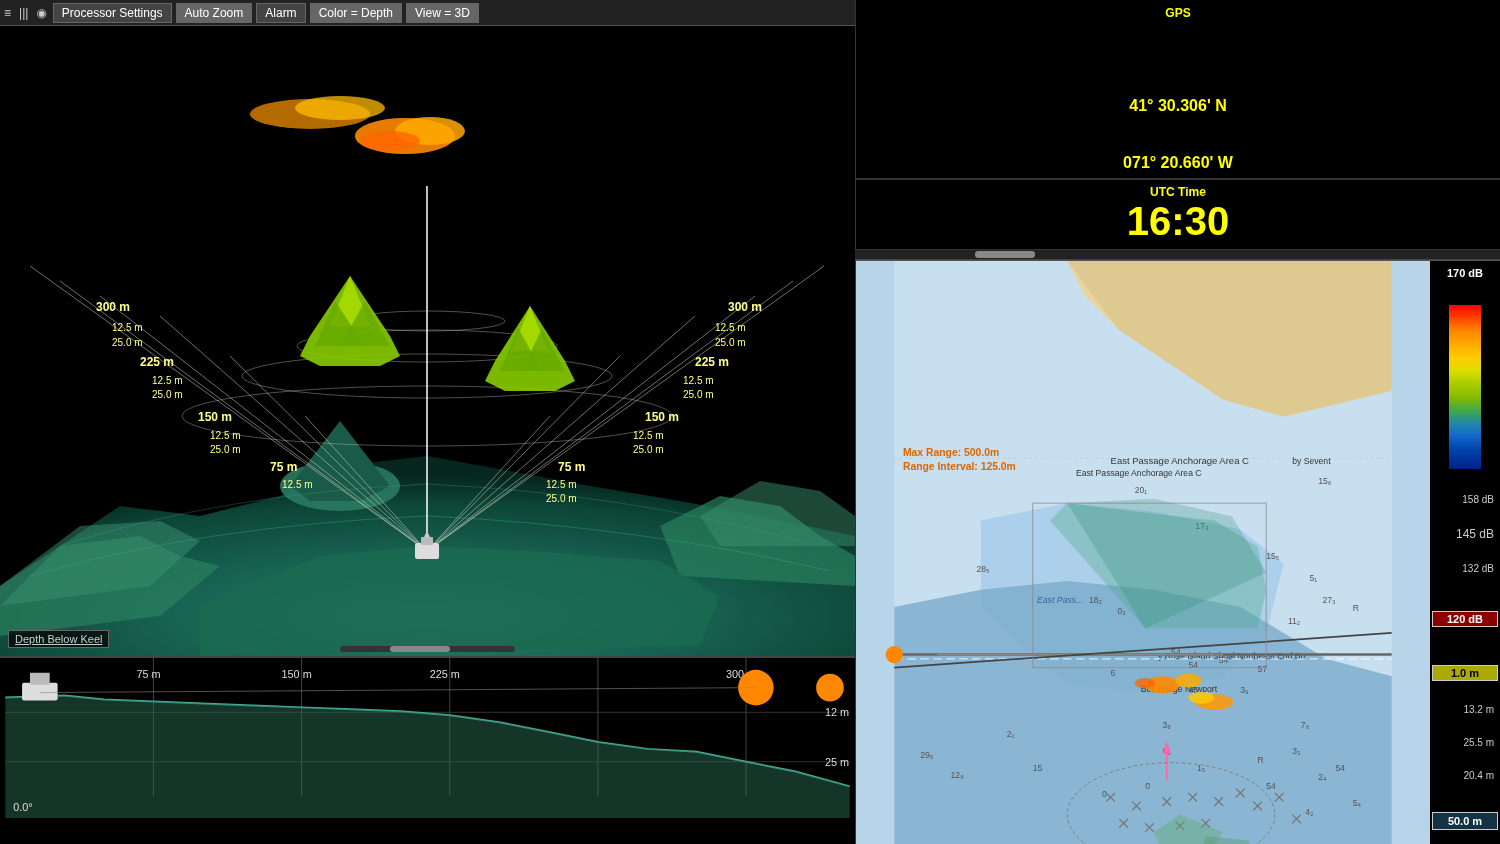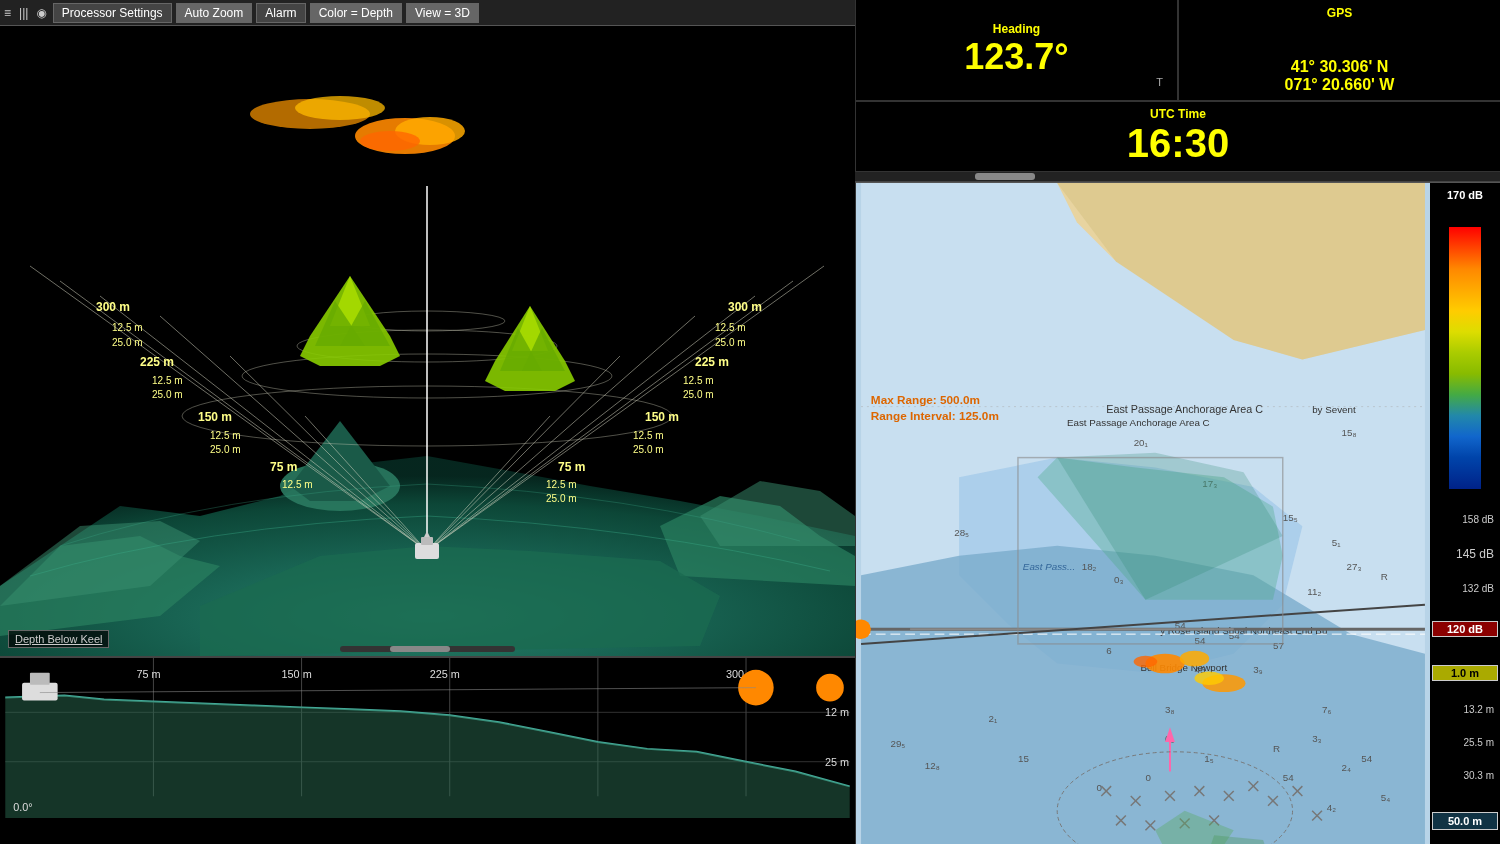--- a/index.html
+++ b/index.html
@@ -356,28 +356,21 @@
 
     <line x1="35" y1="35" x2="760" y2="30" stroke="#888" stroke-width="1" opacity="0.6"></line>
 
     <text x="8" y="155" fill="#ddd" font-size="11">0.0°</text>
   </svg>
 </div>
 
 <div style="position:absolute; top:0; left:855px; width:645px; height:844px; display:flex; flex-direction:column;">
 
   <div id="heading-gps-row" style="display:flex; flex:0 0 90px; border-bottom:1px solid #333;">
-    <div id="heading-box" style="flex:1; background:#000; border-right:1px solid #333; display:flex; flex-direction:column; align-items:center; justify-content:center; padding:6px;">
-      <div class="instrument-label">Heading</div>
-      <div class="instrument-value-large">123.7°</div>
-      <div style="position:relative; width:100%;">
-        <span class="t-label" style="position:absolute; right:8px; bottom:-10px; color:#aaa; font-size:11px;">T</span>
-      </div>
-    </div>
-    <div id="gps-box" style="flex:1; background:#000; display:flex; flex-direction:column; align-items:center; justify-content:center; padding:6px;">
+    <div id="gps-box" style="flex:1; background:#000; display:flex; flex-direction:column; align-items:center; justify-content:center; padding:6px;gap:39px;">
       <div class="instrument-label">GPS</div>
       <div style="color:#ffff00; font-size:16px; font-weight:bold; text-align:center;margin-top:38px;">41° 30.306' N</div>
       <div style="color:#ffff00; font-size:16px; font-weight:bold; text-align:center;">071° 20.660' W</div>
     </div>
   </div>
 
   <div id="utc-box" style="flex:0 0 70px; background:#000; border-bottom:1px solid #333; display:flex; flex-direction:column; align-items:center; justify-content:center;">
     <div class="instrument-label">UTC Time</div>
     <div style="color:#ffff00; font-size:40px; font-weight:bold;">16:30</div>
   </div>
@@ -530,21 +523,21 @@
         #88bb00 56%,
         #44aa44 64%,
         #2288aa 72%,
         #1166cc 80%,
         #0044aa 88%,
         #002288 100%);flex:1;margin:4px 0;"></div>
 
       <div style="color:#ccc;font-size:10px;text-align:right;padding:1px 0;width:100%;padding-right:4px;">158 dB</div>
       <div style="color:#ccc;font-size:12px;text-align:right;padding:1px 0;width:100%;padding-right:4px;">145 dB</div>
       <div style="color:#ccc;font-size:10px;text-align:right;padding:1px 0;width:100%;padding-right:4px;">132 dB</div>
-      <div style="background:#8B0000;border:1px solid #ccc;color:#fff;font-size:11px;font-weight:bold;text-align:center;width:100%;padding:1px 2px;margin:6px 0;">120 dB</div>
+      <div style="background:#8B0000;border:1px solid #ccc;color:#fff;font-size:11px;font-weight:bold;text-align:center;width:100%;padding:1px 2px;margin:16px 0;">120 dB</div>
       <div style="background:#aaaa00;border:1px solid #ccc;color:#000;font-size:11px;font-weight:bold;text-align:center;width:100%;padding:1px 2px;margin:2px 12px;">1.0 m</div>
       <div style="color:#ccc;font-size:10px;text-align:right;padding:1px 0;width:100%;padding-right:4px;">13.2 m</div>
       <div style="color:#ccc;font-size:10px;text-align:right;padding:1px 0;width:100%;padding-right:4px;">25.5 m</div>
-      <div style="color:#ccc;font-size:10px;text-align:right;padding:1px 0;width:100%;padding-right:4px;">30.3 m</div>
+      <div style="color:#ccc;font-size:10px;text-align:right;padding:1px 0;width:100%;padding-right:4px;">20.4 m</div>
       <div style="background:#113344;border:1px solid #ccc;color:#fff;font-size:11px;font-weight:bold;text-align:center;width:100%;padding:2px 2px;margin:10px 0;">50.0 m</div>
     </div>
   </div>
 </div>
 
 </body></html>

